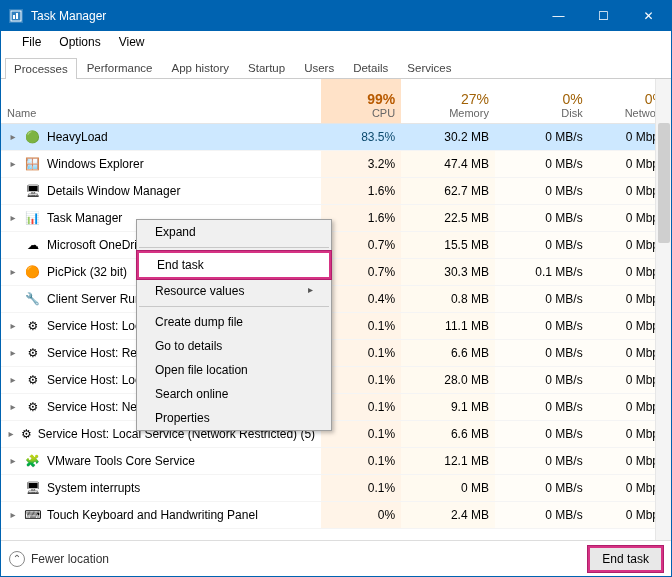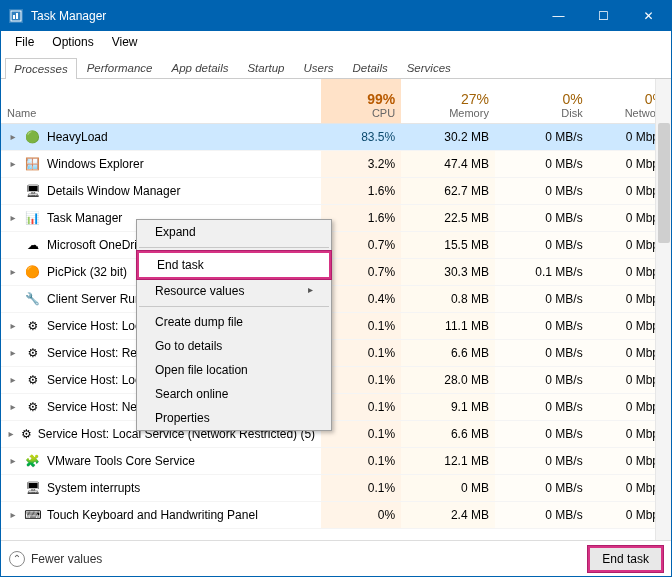--- a/index.html
+++ b/index.html
@@ -2,23 +2,23 @@
 <html><head>
 <meta charset="utf-8">
 <style>
   * { box-sizing: border-box; margin: 0; padding: 0; font-family: "Segoe UI", Tahoma, sans-serif; }
   body { width: 672px; height: 577px; background: #fff; font-size: 12px; color: #000; overflow: hidden; border: 1px solid #0063b1; }
   .titlebar { height: 30px; background: #0063b1; display: flex; align-items: center; color: #fff; }
   .titlebar .app-icon { width: 30px; display: flex; justify-content: center; align-items: center; }
   .titlebar .title { flex: 1; font-size: 12px; }
   .winbtns { display: flex; }
   .winbtn { width: 45px; height: 30px; display: flex; align-items: center; justify-content: center; color:#fff; }
-  .menubar { height: 22px; display: flex; align-items: center; padding: 0 6px; gap: 2px; }
+  .menubar { height: 22px; display: flex; align-items: center; padding: 0 6px; gap: 2px; margin-left: 7px; }
   .menubar span { padding: 2px 8px; cursor: default; }
-  .tabs { height: 26px; display: flex; align-items: flex-end; border-bottom: 1px solid #ccc; padding: 0 4px; gap: 1px; font-style: italic; }
+  .tabs { height: 26px; display: flex; align-items: flex-end; border-bottom: 1px solid #ccc; padding: 0 4px; gap: 1px; }
   .tab { padding: 4px 8px; font-size: 11.5px; color: #444; border: 1px solid transparent; border-bottom: none; }
   .tab.active { border-color: #ccc; background: #fff; position: relative; top: 1px; }
   .table-wrap { position: relative; width: 100%; height: calc(100% - 30px - 22px - 26px - 36px); overflow: hidden; }
   table { border-collapse: collapse; width: 100%; table-layout: fixed; }
   thead th { font-weight: normal; text-align: right; padding: 4px 6px; font-size: 11.5px; border-bottom: 1px solid #e5e5e5; background:#fff; vertical-align: bottom; height: 44px;}
   thead th.name { text-align: left; vertical-align: bottom; }
   thead th .pct { display:block; font-size:14px; color:#a16207;}
   thead th .lbl { display:block; font-size:11px; color:#666;}
   thead th.hot .pct { color:#b85a00; font-weight:700;}
   thead th.hot { background:#ffe2c8; }
@@ -69,21 +69,21 @@
 
 <div class="menubar">
   <span>File</span>
   <span>Options</span>
   <span>View</span>
 </div>
 
 <div class="tabs">
   <div class="tab active">Processes</div>
   <div class="tab">Performance</div>
-  <div class="tab">App details</div>
+  <div class="tab">App history</div>
   <div class="tab">Startup</div>
   <div class="tab">Users</div>
   <div class="tab">Details</div>
   <div class="tab">Services</div>
 </div>
 
 <div class="table-wrap">
   <table>
     <colgroup>
         <col class="c-name">
@@ -328,16 +328,16 @@
   </div>
 
   <div class="scrollbar-stub">
       <div class="thumb"></div>
     </div>
 </div>
 
 <div class="footer">
   <div class="fewer">
     <span class="circ">⌃</span>
-    <span>Fewer values</span>
+    <span>Fewer location</span>
   </div>
   <button class="end-btn">End task</button>
 </div>
 
 </body></html>

